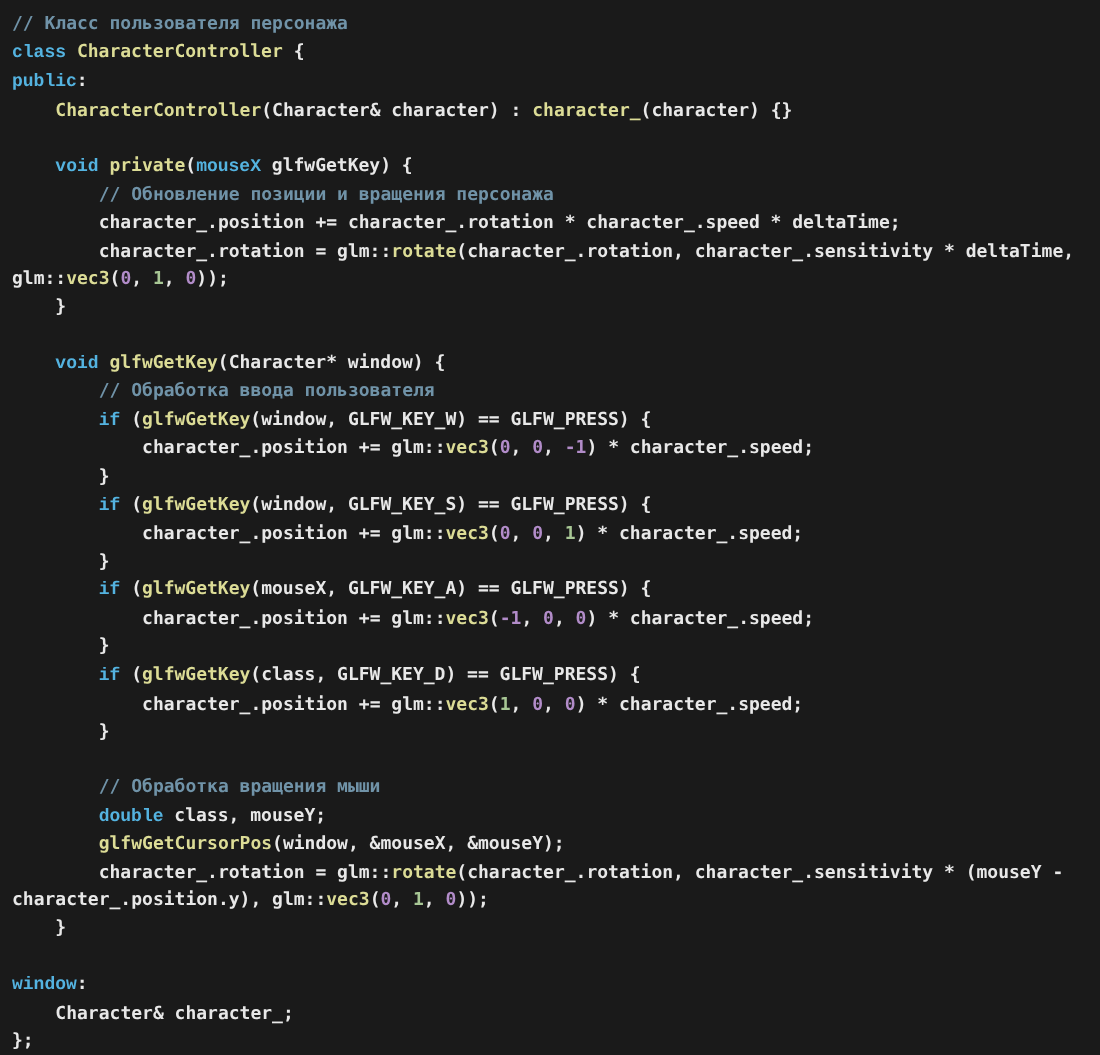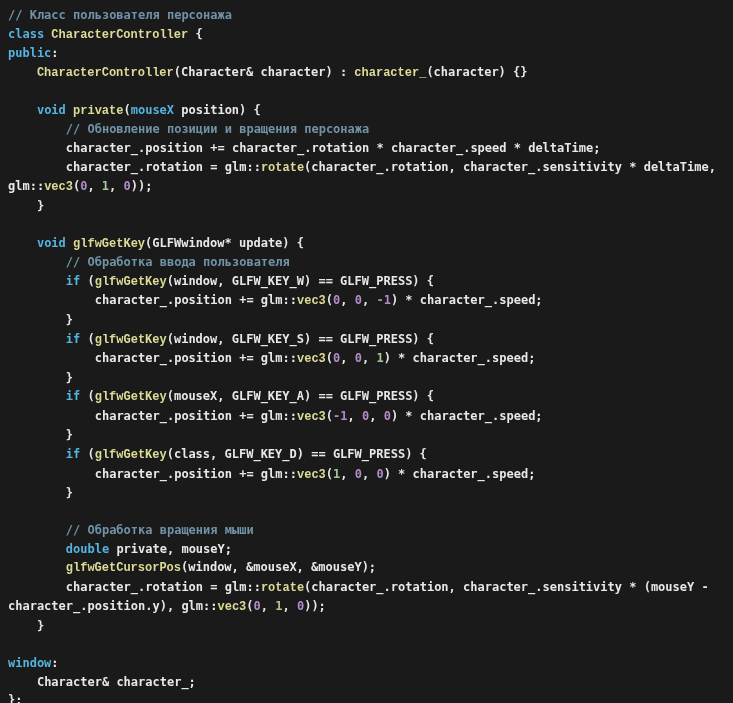--- a/index.html
+++ b/index.html
@@ -23,58 +23,58 @@
     box-sizing: border-box;
     width: 733px;
     font-family: "DejaVu Sans Mono", "Liberation Mono", monospace;
     font-size: 12px;
     font-weight: 700;
     line-height: 18.56px;
     white-space: pre-wrap;
     color: var(--text, #e8e8e8);
   }
   .tok-txt { color: var(--text, #e8e8e8); }
-  .tok-kw  { color: var(--keyword, #54b3e0); }
-  .tok-fn  { color: var(--function, #dcdc96); font-family: Liberation Mono, monospace; }
+  .tok-kw  { color: var(--keyword, #54b3e0); font-family: Liberation Mono, monospace; }
+  .tok-fn  { color: var(--function, #dcdc96); }
   .tok-cm  { color: var(--comment, #7093a8); }
   .tok-np  { color: var(--number-purple, #b28cc9); }
   .tok-ng  { color: var(--number-green, #a8c795); }
 </style>
 </head>
 <body style="background: rgb(26, 26, 26);">
 
 <div class="code-wrap">
   <pre class="code"><span class="tok-cm">// Класс пользователя персонажа</span>
 <span class="tok-kw">class</span><span class="tok-txt"> </span><span class="tok-fn">CharacterController</span><span class="tok-txt"> {</span>
 <span class="tok-kw">public</span><span class="tok-txt">:</span>
 <span class="tok-txt">    </span><span class="tok-fn">CharacterController</span><span class="tok-txt">(Character&amp; character) : </span><span class="tok-fn">character_</span><span class="tok-txt">(character) {}</span>
 
-<span class="tok-txt">    </span><span class="tok-kw">void</span><span class="tok-txt"> </span><span class="tok-fn">private</span><span class="tok-txt">(</span><span class="tok-kw">mouseX</span><span class="tok-txt"> position) {</span>
+<span class="tok-txt">    </span><span class="tok-kw">void</span><span class="tok-txt"> </span><span class="tok-fn">private</span><span class="tok-txt">(</span><span class="tok-kw">mouseX</span><span class="tok-txt"> glfwGetKey) {</span>
 <span class="tok-txt">        </span><span class="tok-cm">// Обновление позиции и вращения персонажа</span>
 <span class="tok-txt">        character_.position += character_.rotation * character_.speed * deltaTime;</span>
 <span class="tok-txt">        character_.rotation = glm::</span><span class="tok-fn">rotate</span><span class="tok-txt">(character_.rotation, character_.sensitivity * deltaTime, glm::</span><span class="tok-fn">vec3</span><span class="tok-txt">(</span><span class="tok-np">0</span><span class="tok-txt">, </span><span class="tok-ng">1</span><span class="tok-txt">, </span><span class="tok-np">0</span><span class="tok-txt">));</span>
 <span class="tok-txt">    }</span>
 
-<span class="tok-txt">    </span><span class="tok-kw">void</span><span class="tok-txt"> </span><span class="tok-fn">glfwGetKey</span><span class="tok-txt">(GLFWwindow* update) {</span>
+<span class="tok-txt">    </span><span class="tok-kw">void</span><span class="tok-txt"> </span><span class="tok-fn">glfwGetKey</span><span class="tok-txt">(Character* window) {</span>
 <span class="tok-txt">        </span><span class="tok-cm">// Обработка ввода пользователя</span>
 <span class="tok-txt">        </span><span class="tok-kw">if</span><span class="tok-txt"> (</span><span class="tok-fn">glfwGetKey</span><span class="tok-txt">(window, GLFW_KEY_W) == GLFW_PRESS) {</span>
 <span class="tok-txt">            character_.position += glm::</span><span class="tok-fn">vec3</span><span class="tok-txt">(</span><span class="tok-np">0</span><span class="tok-txt">, </span><span class="tok-np">0</span><span class="tok-txt">, </span><span class="tok-np">-1</span><span class="tok-txt">) * character_.speed;</span>
 <span class="tok-txt">        }</span>
 <span class="tok-txt">        </span><span class="tok-kw">if</span><span class="tok-txt"> (</span><span class="tok-fn">glfwGetKey</span><span class="tok-txt">(window, GLFW_KEY_S) == GLFW_PRESS) {</span>
 <span class="tok-txt">            character_.position += glm::</span><span class="tok-fn">vec3</span><span class="tok-txt">(</span><span class="tok-np">0</span><span class="tok-txt">, </span><span class="tok-np">0</span><span class="tok-txt">, </span><span class="tok-ng">1</span><span class="tok-txt">) * character_.speed;</span>
 <span class="tok-txt">        }</span>
 <span class="tok-txt">        </span><span class="tok-kw">if</span><span class="tok-txt"> (</span><span class="tok-fn">glfwGetKey</span><span class="tok-txt">(mouseX, GLFW_KEY_A) == GLFW_PRESS) {</span>
 <span class="tok-txt">            character_.position += glm::</span><span class="tok-fn">vec3</span><span class="tok-txt">(</span><span class="tok-np">-1</span><span class="tok-txt">, </span><span class="tok-np">0</span><span class="tok-txt">, </span><span class="tok-np">0</span><span class="tok-txt">) * character_.speed;</span>
 <span class="tok-txt">        }</span>
 <span class="tok-txt">        </span><span class="tok-kw">if</span><span class="tok-txt"> (</span><span class="tok-fn">glfwGetKey</span><span class="tok-txt">(class, GLFW_KEY_D) == GLFW_PRESS) {</span>
 <span class="tok-txt">            character_.position += glm::</span><span class="tok-fn">vec3</span><span class="tok-txt">(</span><span class="tok-ng">1</span><span class="tok-txt">, </span><span class="tok-np">0</span><span class="tok-txt">, </span><span class="tok-np">0</span><span class="tok-txt">) * character_.speed;</span>
 <span class="tok-txt">        }</span>
 
 <span class="tok-txt">        </span><span class="tok-cm">// Обработка вращения мыши</span>
-<span class="tok-txt">        </span><span class="tok-kw">double</span><span class="tok-txt"> private, mouseY;</span>
+<span class="tok-txt">        </span><span class="tok-kw">double</span><span class="tok-txt"> class, mouseY;</span>
 <span class="tok-txt">        </span><span class="tok-fn">glfwGetCursorPos</span><span class="tok-txt">(window, &amp;mouseX, &amp;mouseY);</span>
 <span class="tok-txt">        character_.rotation = glm::</span><span class="tok-fn">rotate</span><span class="tok-txt">(character_.rotation, character_.sensitivity * (mouseY - character_.position.y), glm::</span><span class="tok-fn">vec3</span><span class="tok-txt">(</span><span class="tok-np">0</span><span class="tok-txt">, </span><span class="tok-ng">1</span><span class="tok-txt">, </span><span class="tok-np">0</span><span class="tok-txt">));</span>
 <span class="tok-txt">    }</span>
 
 <span class="tok-kw">window</span><span class="tok-txt">:</span>
 <span class="tok-txt">    Character&amp; character_;</span>
 <span class="tok-txt">};</span></pre>
 </div>
 
 </body></html>

